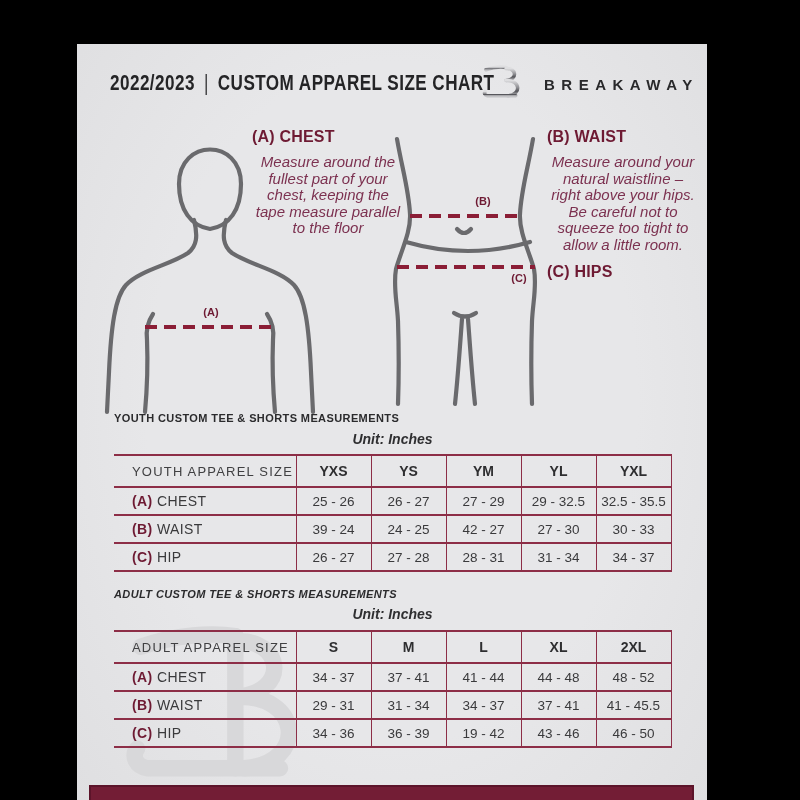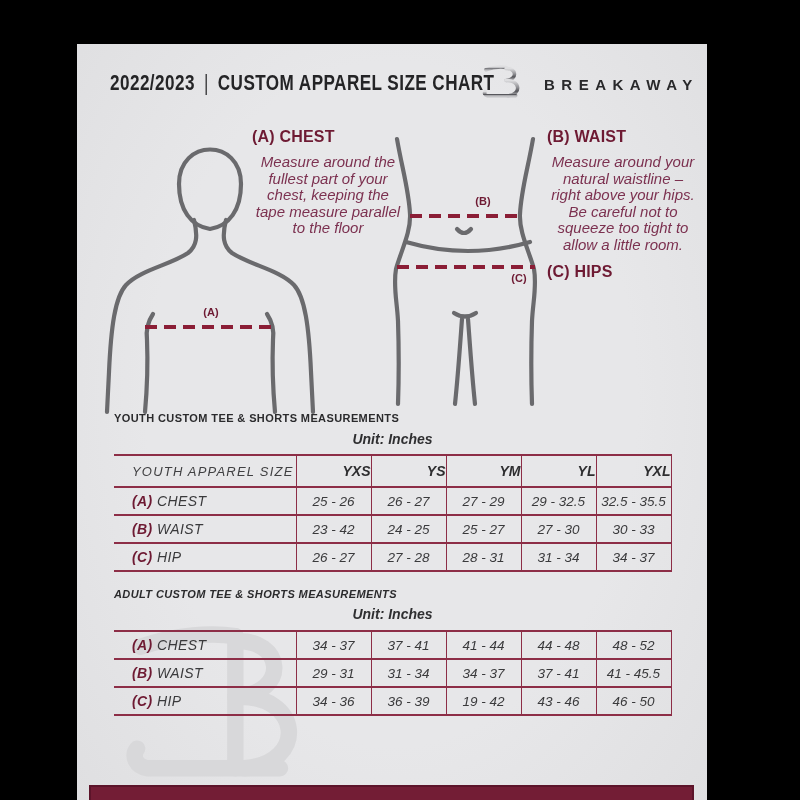--- a/index.html
+++ b/index.html
@@ -32,24 +32,24 @@
   .guide-b{left:470px;top:84px;}
   .guide-c{left:470px;top:219px;}
 
   
   .caption{left:37px;width:557px;text-align:left;font-size:11px;font-weight:700;
            color:#2b2b2d;letter-spacing:.4px;z-index:2;}
   .unit{left:37px;width:557px;text-align:center;font-size:14px;font-style:italic;
         font-weight:700;color:#2f2f31;z-index:2;}
   table.size-table{left:37px;width:557px;border-collapse:collapse;table-layout:fixed;z-index:2;
                    color:#3a3a3c;background:transparent;}
-  table.size-table{border-top:2px solid #8d2e47;border-bottom:2px solid #8d2e47;font-style:italic;}
+  table.size-table{border-top:2px solid #8d2e47;border-bottom:2px solid #8d2e47;}
   .size-table tr{border-bottom:2px solid #8d2e47;}
   .size-table th,.size-table td{border-right:1.5px solid #8d2e47;padding:0;background:transparent;}
-  .size-table th{height:30px;text-align:right;}
+  .size-table th{height:30px;}
   .size-table td{height:26px;text-align:center;font-size:13.5px;}
   .size-table th.lblcol{text-align:left;padding-left:18px;font-weight:400;font-size:13px;
                         letter-spacing:1.2px;color:#404042;}
   .size-table th.sz{font-size:14px;font-weight:700;color:#2e2e30;}
   .size-table td.lblcol{text-align:left;padding-left:18px;font-size:14px;letter-spacing:.4px;}
   .pfx{font-weight:700;color:#6e1a33;}
 
   
   .watermark{left:8px;top:560px;width:290px;height:200px;z-index:0;}
   .footer-bar{left:12px;top:741px;width:601px;height:45px;background:#731d35;
@@ -165,23 +165,23 @@
       <tr>
         <td class="lblcol"><span class="pfx">(A)</span> <span>CHEST</span></td>
         <td>25 - 26</td>
         <td>26 - 27</td>
         <td>27 - 29</td>
         <td>29 - 32.5</td>
         <td>32.5 - 35.5</td>
       </tr>
       <tr>
         <td class="lblcol"><span class="pfx">(B)</span> <span>WAIST</span></td>
-        <td>23 - 42</td>
+        <td>39 - 24</td>
         <td>24 - 25</td>
-        <td>25 - 27</td>
+        <td>42 - 27</td>
         <td>27 - 30</td>
         <td>30 - 33</td>
       </tr>
       <tr>
         <td class="lblcol"><span class="pfx">(C)</span> <span>HIP</span></td>
         <td>26 - 27</td>
         <td>27 - 28</td>
         <td>28 - 31</td>
         <td>31 - 34</td>
         <td>34 - 37</td>
@@ -194,20 +194,28 @@
     <table class="size-table" style="top:586px;">
       <colgroup>
           <col style="width:182px">
           <col style="width:75px">
           <col style="width:75px">
           <col style="width:75px">
           <col style="width:75px">
           <col style="width:75px">
         </colgroup>
       <tbody>
+          <tr>
+        <th class="lblcol">ADULT APPAREL SIZE</th>
+        <th class="sz">S</th>
+        <th class="sz">M</th>
+        <th class="sz">L</th>
+        <th class="sz">XL</th>
+        <th class="sz">2XL</th>
+      </tr>
       <tr>
         <td class="lblcol"><span class="pfx">(A)</span> <span>CHEST</span></td>
         <td>34 - 37</td>
         <td>37 - 41</td>
         <td>41 - 44</td>
         <td>44 - 48</td>
         <td>48 - 52</td>
       </tr>
       <tr>
         <td class="lblcol"><span class="pfx">(B)</span> <span>WAIST</span></td>

